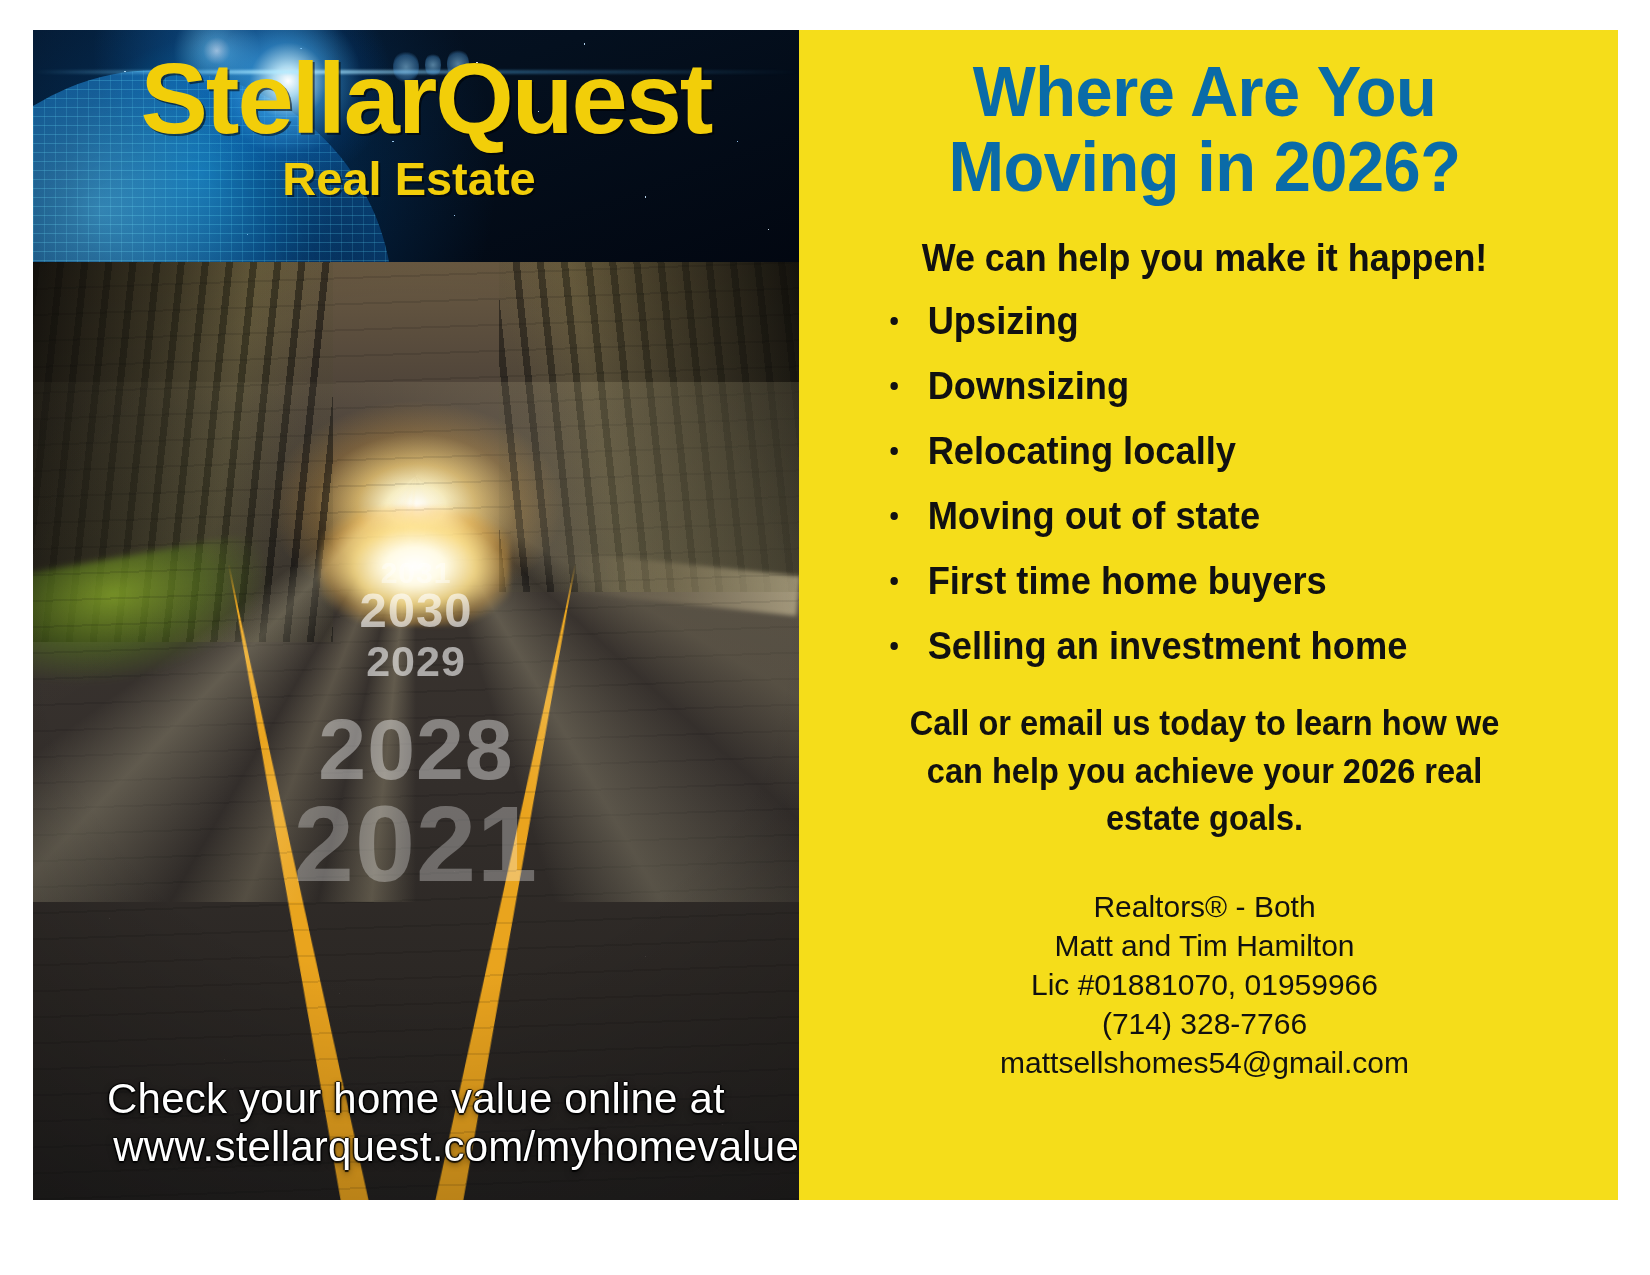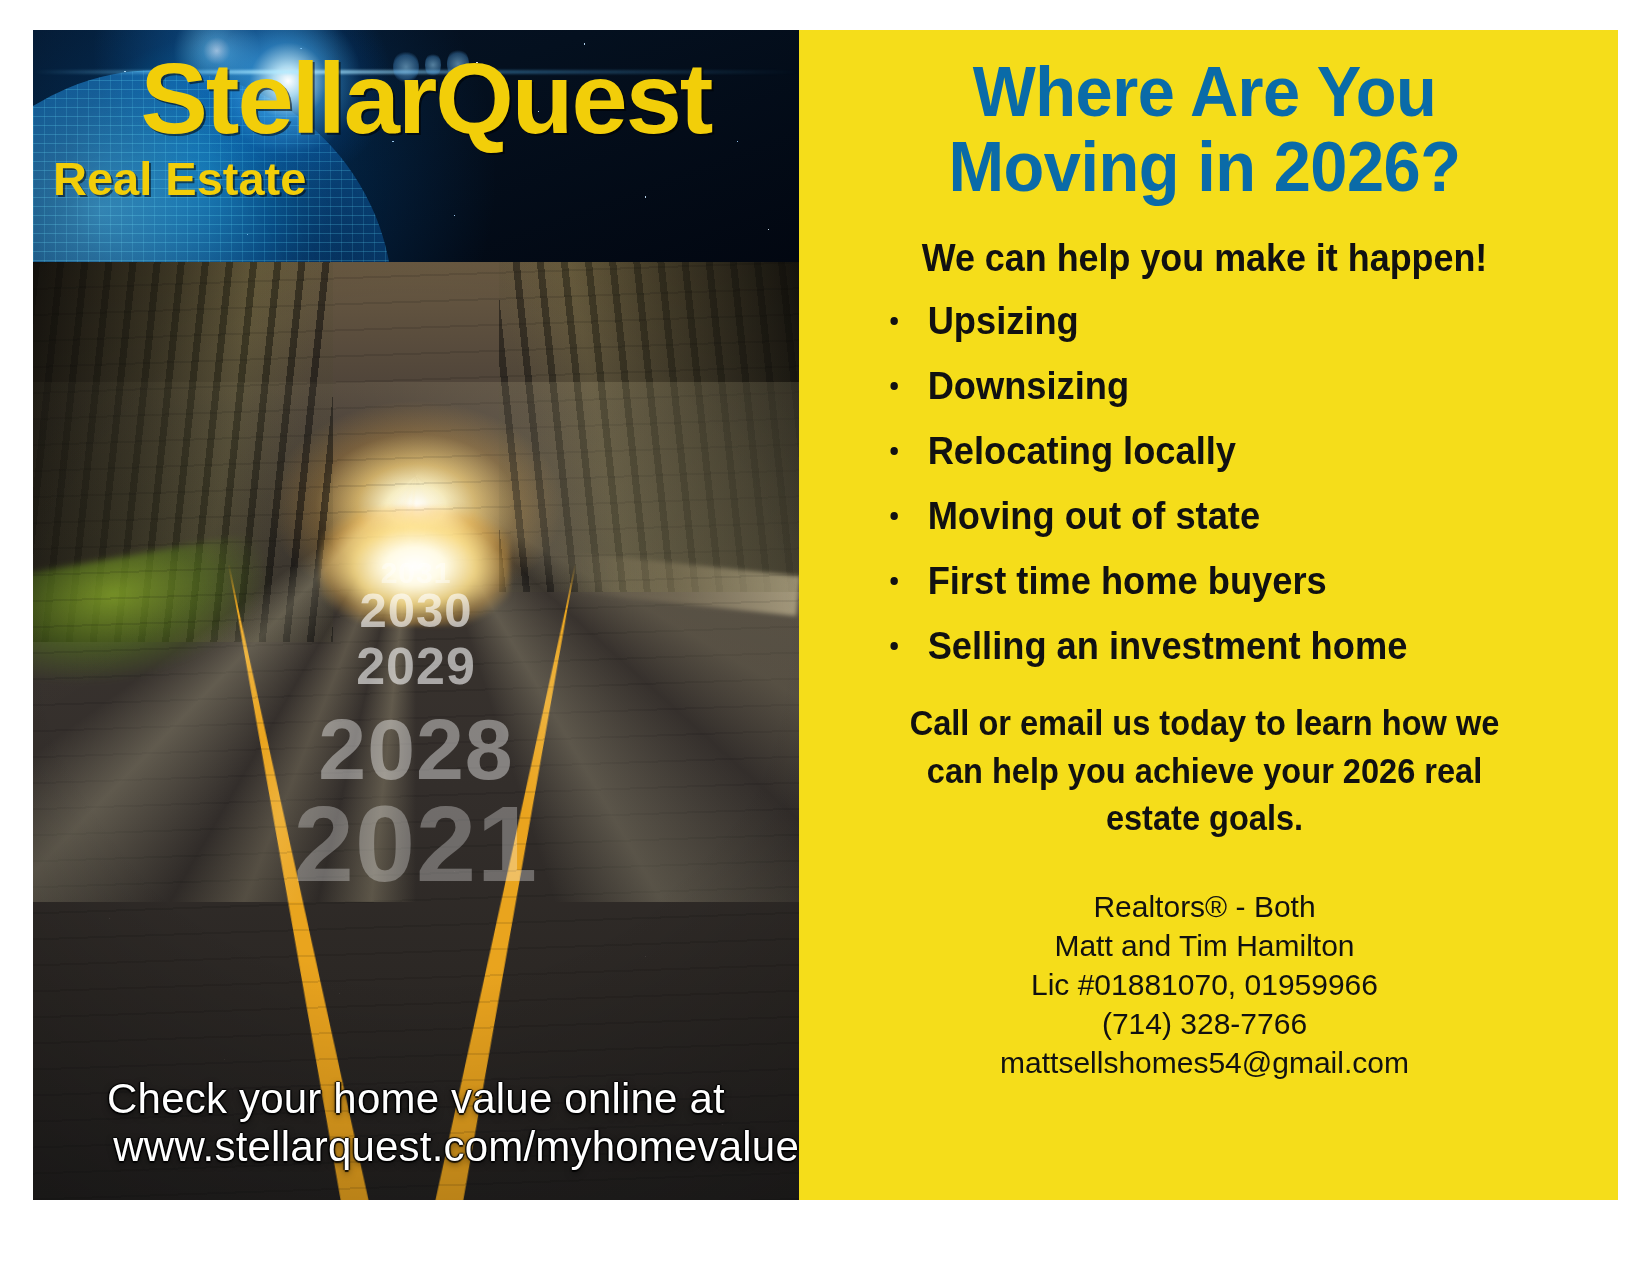--- a/index.html
+++ b/index.html
@@ -121,21 +121,21 @@
     font-size: 101px;
     line-height: 1;
     color: #F2CE09;
     letter-spacing: -2px;
     text-shadow: 2px 2px 0 rgba(0,0,0,.55);
     white-space: nowrap;
   }
   .logo-sub {
     margin-top: 6px;
     padding-right: 34px;
-    text-align: left;
+    text-align: center;
     font-family: "Liberation Sans", sans-serif;
     font-weight: 700;
     font-size: 47px;
     line-height: 1;
     color: #F2CE09;
     letter-spacing: 0px;
     text-shadow: 2px 2px 0 rgba(0,0,0,.5);
   }
 
   
@@ -261,21 +261,21 @@
     left: 0; right: 0;
     text-align: center;
     font-family: "Liberation Sans", sans-serif;
     font-weight: 700;
     color: #fff;
     line-height: 1;
     white-space: nowrap;
   }
   .y2031 { top: 296px; font-size: 30px; opacity: .42; letter-spacing: 1px; }
   .y2030 { top: 324px; font-size: 49px; opacity: .62; letter-spacing: 1px; }
-  .y2029 { top: 378px; font-size: 52px; opacity: .58; letter-spacing: 1px; }
+  .y2029 { top: 378px; font-size: 43px; opacity: .58; letter-spacing: 1px; }
   .y2028 { top: 444px; font-size: 86px; opacity: .40; letter-spacing: 1px; }
   .y2027 { top: 528px; font-size: 108px; opacity: .30; letter-spacing: 1px; }
   .y2026 {
     top: 640px;
     font-size: 182px;
     opacity: 1;
     letter-spacing: -2px;
     text-shadow: 0 2px 6px rgba(0,0,0,.28);
   }
 

